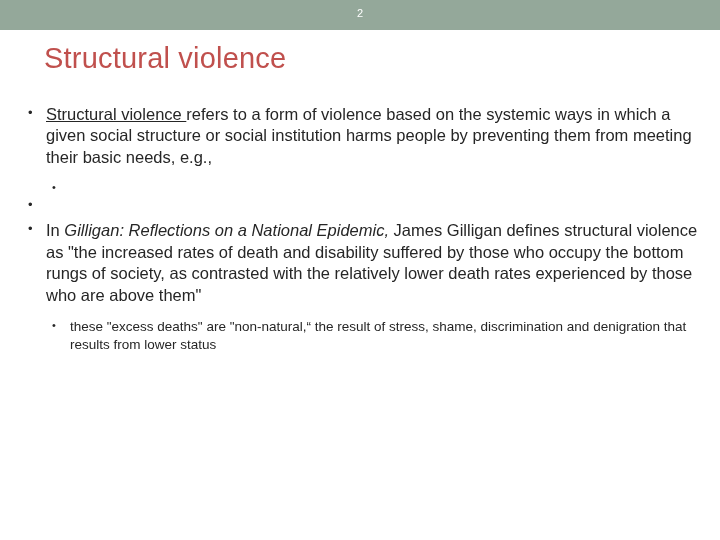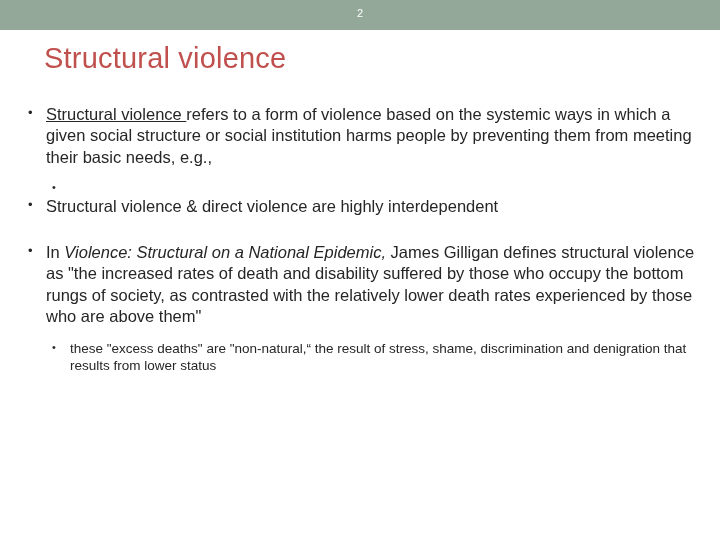--- a/index.html
+++ b/index.html
@@ -116,28 +116,27 @@
     <div class="gap-sm"></div>
 
     <div class="lvl2">
       <span class="bullet">•</span>
     </div>
 
     <div class="gap-md"></div>
 
     <div class="lvl1">
       <span class="bullet">•</span>
-      <span class="txt">Structural violence &amp; direct violence are highly interdependent</span>
     </div>
 
     <div class="gap-lg"></div>
 
     <div class="lvl1">
       <span class="bullet">•</span>
-      <span class="txt">In </span><span class="txt italic">Violence: Structural on a National Epidemic,</span><span class="txt"> James Gilligan defines structural violence as "the increased rates of death and disability suffered by those who occupy the bottom rungs of society, as contrasted with the relatively lower death rates experienced by those who are above them"</span>
+      <span class="txt">In </span><span class="txt italic">Gilligan: Reflections on a National Epidemic,</span><span class="txt"> James Gilligan defines structural violence as "the increased rates of death and disability suffered by those who occupy the bottom rungs of society, as contrasted with the relatively lower death rates experienced by those who are above them"</span>
     </div>
 
     <div class="gap-sm"></div>
 
     <div class="lvl2">
       <span class="bullet">•</span>
       <span class="txt">these "excess deaths" are "non-natural,“ the result of stress, shame, discrimination and denigration that results from lower status</span>
     </div>
 
   </div>

